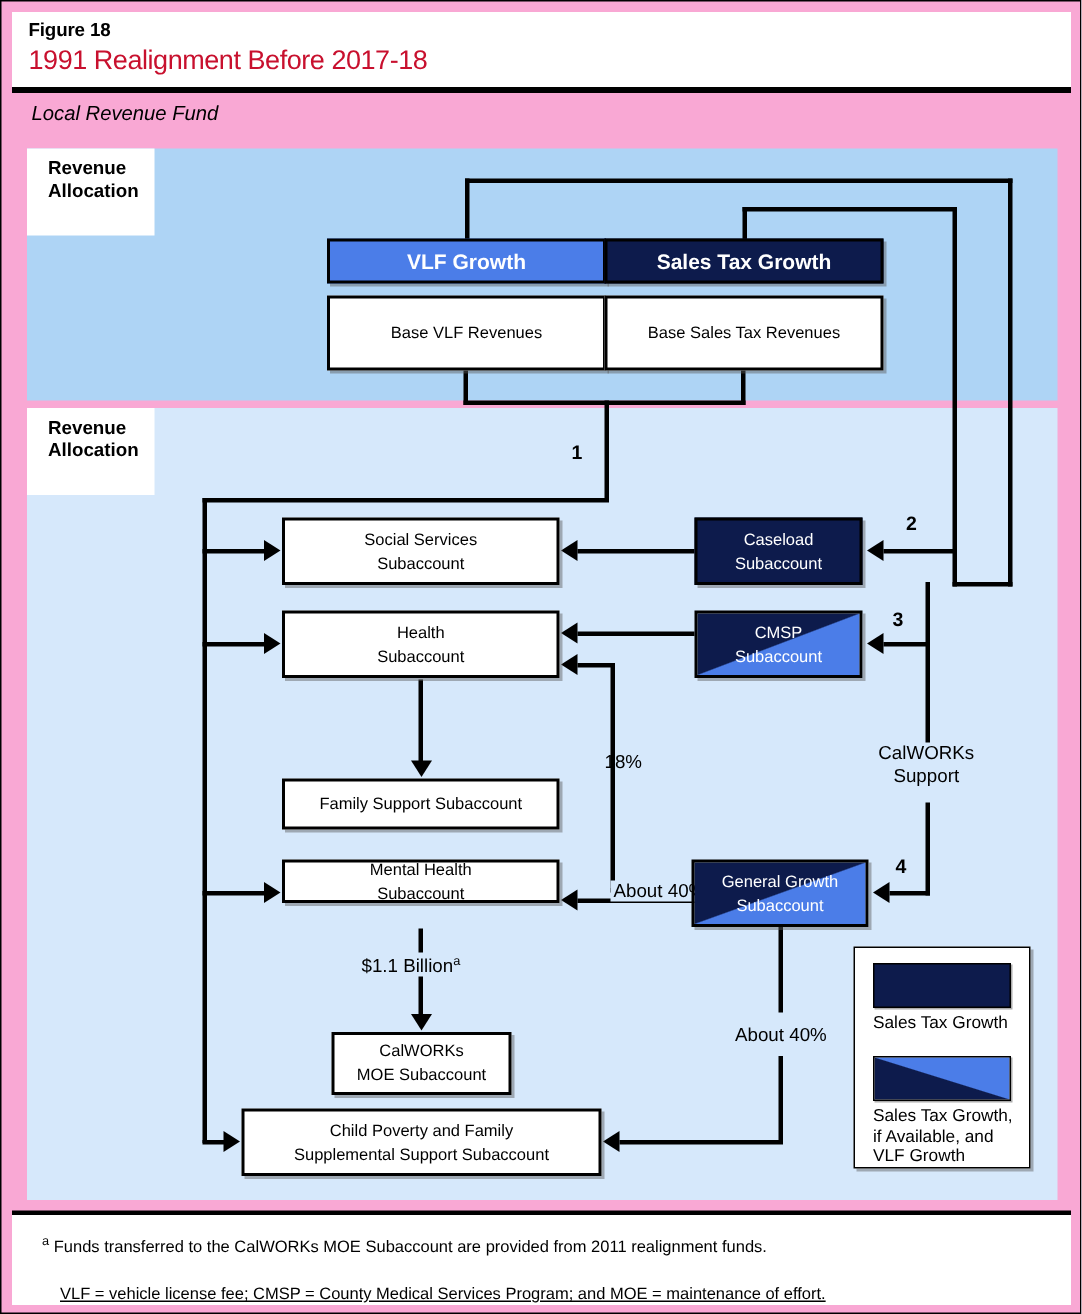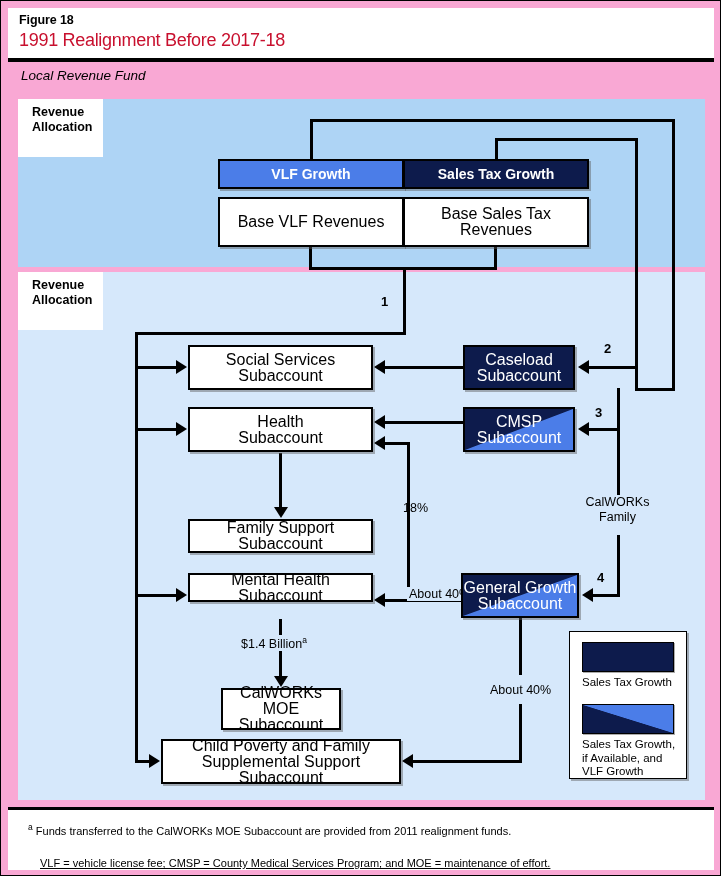--- a/index.html
+++ b/index.html
@@ -23,21 +23,21 @@
   .panel-bot{position:absolute;left:17px;top:271px;width:687px;height:528px;background:#d6e8fb;}
 
   .sectlabel{position:absolute;background:#fff;font-size:12.5px;font-weight:bold;
              line-height:15px;color:#000;padding:6px 10px 7px 14px;box-sizing:border-box;}
   #lbl-rc{left:17px;top:98px;width:85px;height:58px;}
   #lbl-ra{left:17px;top:271px;width:85px;height:58px;}
 
   
   .box{position:absolute;box-sizing:border-box;border:2px solid #000;background:#fff;
        display:flex;align-items:center;justify-content:center;text-align:center;
-       font-size:16px;line-height:16px;color:#000;
+       font-size:11px;line-height:16px;color:#000;
        box-shadow:2px 2px 0 rgba(90,90,90,.45);}
   .box.dark{background:#0d1b4c;color:#fff;}
   .box.bright{background:#4b7de8;color:#fff;}
   .box.diag{color:#fff;
      background:linear-gradient(to bottom right,#0d1b4c 0%,#0d1b4c 49.4%,#4b7de8 50.6%,#4b7de8 100%);}
 
   
   #b-vlfg  {left:217px;top:158px;width:186px;height:30px;font-weight:bold;font-size:14px;}
   #b-stg   {left:402px;top:158px;width:186px;height:30px;font-weight:bold;font-size:14px;}
   #b-basev {left:217px;top:196px;width:186px;height:50px;}
@@ -124,21 +124,21 @@
   <div class="ln v" style="left:634px;top:137px;height:253px;"></div>
 
   <div class="ln h" style="left:588px;top:365px;width:48px;"></div>
   <div class="ar ar-l" style="left:577px;top:359px;"></div>
   <div class="lbl num" style="left:603px;top:340px;">2</div>
 
   <div class="ln v" style="left:616px;top:387px;height:107px;"></div>
   <div class="ln v" style="left:616px;top:534px;height:62px;"></div>
   <div class="lbl ctr" style="left:568px;top:494px;width:97px;">
     <span>CalWORKs</span><br>
-    <span>Family</span>
+    <span>Support</span>
   </div>
 
   <div class="ln h" style="left:588px;top:427px;width:31px;"></div>
   <div class="ar ar-l" style="left:577px;top:421px;"></div>
   <div class="lbl num" style="left:594px;top:404px;">3</div>
 
   <div class="ln h" style="left:592px;top:593px;width:27px;"></div>
   <div class="ar ar-l" style="left:581px;top:587px;"></div>
   <div class="lbl num" style="left:596px;top:569px;">4</div>
 
@@ -184,21 +184,21 @@
   <div class="ln h" style="left:412px;top:759px;width:109px;"></div>
   <div class="ar ar-l" style="left:401px;top:753px;"></div>
   <div class="lbl" style="left:489px;top:682px;">About 40%</div>
 
   <div class="ln v" style="left:278px;top:452px;height:55px;"></div>
   <div class="ar ar-d" style="left:273px;top:506px;"></div>
 
   <div class="ln v" style="left:278px;top:618px;height:58px;"></div>
   <div class="ar ar-d" style="left:273px;top:675px;"></div>
   <div class="lbl" style="left:238px;top:634px;background:#d6e8fb;padding:0 2px;">
-    <span>$1.4 Billion</span><sup>a</sup>
+    <span>$1.1 Billion</span><sup>a</sup>
   </div>
 
   <div class="box bright" id="b-vlfg">VLF Growth</div>
   <div class="box dark" id="b-stg">Sales Tax Growth</div>
   <div class="box" id="b-basev">Base VLF Revenues</div>
   <div class="box" id="b-bases">Base Sales Tax Revenues</div>
 
   <div class="box" id="b-ss">
     <div><span>Social Services</span><br><span>Subaccount</span></div>
   </div>

